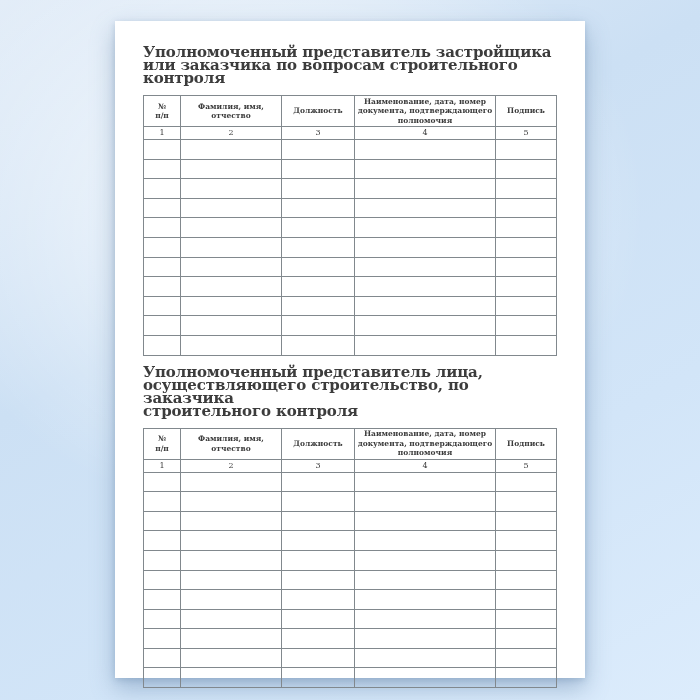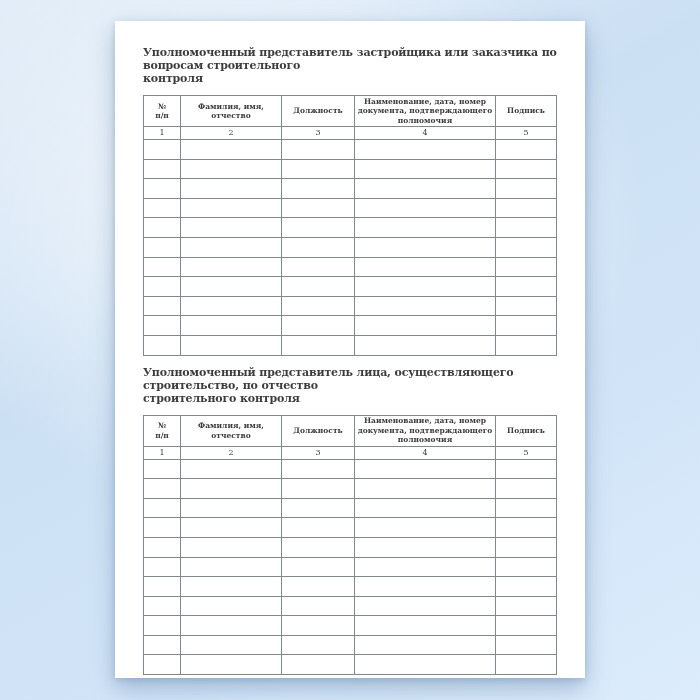--- a/index.html
+++ b/index.html
@@ -27,21 +27,21 @@
     width: 470px;
     height: 657px;
     box-sizing: border-box;
     background: #ffffff;
     padding: 25px 28px 0 28px;
     box-shadow: 0 10px 22px rgba(96,128,166,0.45), 0 2px 6px rgba(96,128,166,0.28);
   }
   .heading {
     margin: 0 0 10px 0;
     width: 418px;
-    font-size: 11px;
+    font-size: 15px;
     font-weight: bold;
     line-height: 13px;
     letter-spacing: -0.15px;
     color: #3c3c3c;
     white-space: pre-line;
   }
   table.form {
     width: 413px;
     table-layout: fixed;
     border-collapse: collapse;
@@ -189,21 +189,21 @@
               <td></td>
               <td></td>
               <td></td>
               <td></td>
             </tr>
           </tbody>
       </table>
     </section>
 
     <section>
-      <p class="heading">Уполномоченный представитель лица, осуществляющего строительство, по отчество
+      <p class="heading">Уполномоченный представитель лица, осуществляющего строительство, по заказчика
 строительного контроля</p>
       <table class="form">
         <colgroup>
           <col class="col-n">
             <col class="col-fio">
             <col class="col-pos">
             <col class="col-doc">
             <col class="col-sig">
         </colgroup>
         <thead>

